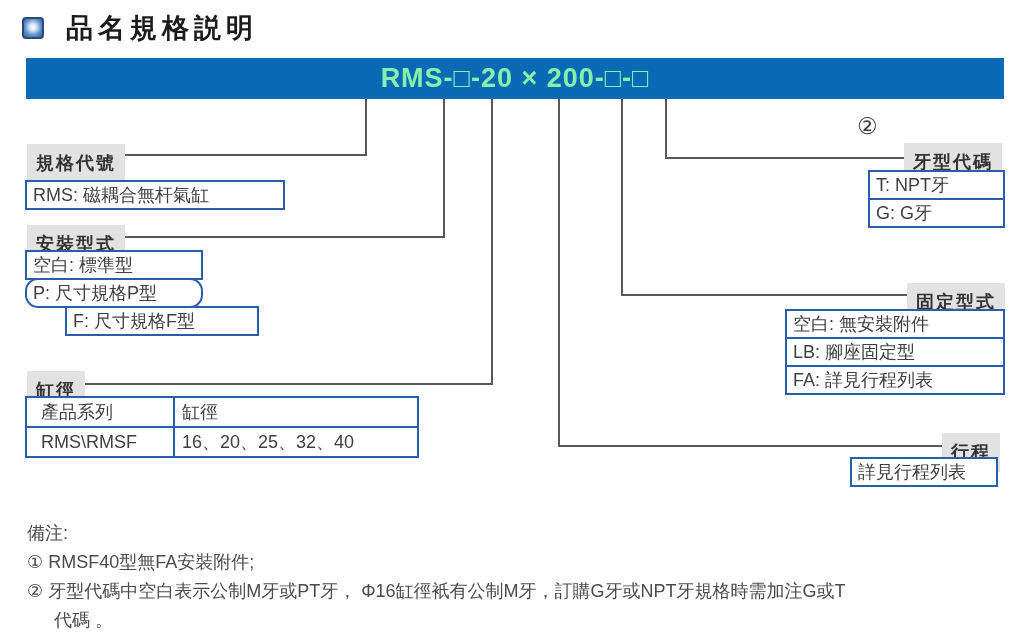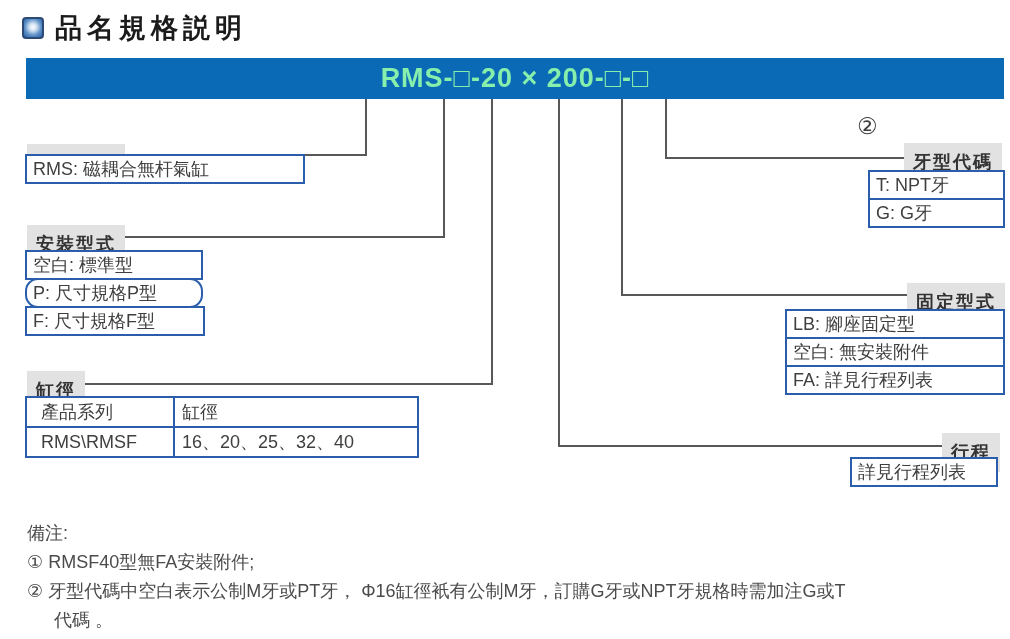--- a/index.html
+++ b/index.html
@@ -1,21 +1,21 @@
 <!DOCTYPE html>
 <html><head>
 <meta charset="utf-8">
 <style>
   html,body{margin:0;padding:0;background:#ffffff;}
   .stage{
     position:relative;width:1010px;height:639px;background:#fff;overflow:hidden;
     font-family:"Liberation Sans","DejaVu Sans",sans-serif;color:#3f3f3f;
   }
   
-  .title-row{position:absolute;left:22px;top:10px;display:flex;align-items:center;gap:11px;}
+  .title-row{position:absolute;left:22px;top:10px;display:flex;align-items:center;gap:22px;}
   .title-icon{
     width:22px;height:22px;border-radius:4px;border:2px solid #2c4a78;box-sizing:border-box;
     background:radial-gradient(circle at 50% 45%, #ffffff 0%, #cfe0f0 28%, #5b8fc6 62%, #2a62a5 100%);
   }
   .page-title{margin:0;font-size:27px;font-weight:bold;color:#1b1b1b;letter-spacing:5px;}
   
   .banner{
     position:absolute;left:26px;top:58px;width:978px;height:41px;background:#0b6ab6;
     display:flex;align-items:center;justify-content:center;
   }
@@ -69,27 +69,27 @@
   <svg class="leads" width="1010" height="639" viewBox="0 0 1010 639">
     <polyline points="366,99 366,155 100,155"></polyline>
     <polyline points="444,99 444,237 100,237"></polyline>
     <polyline points="492,99 492,384 50,384"></polyline>
     <polyline points="559,99 559,446 960,446"></polyline>
     <polyline points="622,99 622,295 940,295"></polyline>
     <polyline points="666,99 666,158 940,158"></polyline>
   </svg>
 
   <span class="tag" style="left:27px;top:144px;">規格代號</span>
-  <div class="box" style="left:25px;top:154px;width:280px;">RMS: 磁耦合無杆氣缸</div>
+  <div class="box" style="left:25px;top:180px;width:260px;">RMS: 磁耦合無杆氣缸</div>
 
   <span class="tag" style="left:27px;top:225px;">安裝型式</span>
   <div class="rows" style="left:25px;top:250px;">
     <div class="row" style="width:178px;">空白: 標準型</div>
     <div class="row" style="width:178px;border-radius:13px;">P: 尺寸規格P型</div>
-    <div class="row" style="width:180px;">F: 尺寸規格F型</div>
+    <div class="row" style="width:194px;margin-left:40px;">F: 尺寸規格F型</div>
   </div>
 
   <span class="tag" style="left:27px;top:371px;">缸徑</span>
   <table class="bore-table">
     <tbody>
         <tr>
       <td class="c1">產品系列</td>
       <td class="c2">缸徑</td>
     </tr>
     <tr>
@@ -101,22 +101,22 @@
 
   <span class="sup-mark">②</span>
   <span class="tag" style="right:8px;top:143px;">牙型代碼</span>
   <div class="rows" style="left:868px;top:170px;">
     <div class="row" style="width:137px;">T: NPT牙</div>
     <div class="row" style="width:137px;">G: G牙</div>
   </div>
 
   <span class="tag" style="right:5px;top:283px;">固定型式</span>
   <div class="rows" style="left:785px;top:309px;">
+    <div class="row" style="width:220px;">空白: 無安裝附件</div>
     <div class="row" style="width:220px;">LB: 腳座固定型</div>
-    <div class="row" style="width:220px;">空白: 無安裝附件</div>
     <div class="row" style="width:220px;">FA: 詳見行程列表</div>
   </div>
 
   <span class="tag" style="right:10px;top:433px;">行程</span>
   <div class="box" style="left:850px;top:457px;width:148px;">詳見行程列表</div>
 
   <div class="notes">
     <div>備注:</div>
     <div>① RMSF40型無FA安裝附件;</div>
     <div>② 牙型代碼中空白表示公制M牙或PT牙， Φ16缸徑衹有公制M牙，訂購G牙或NPT牙規格時需加注G或T</div>

